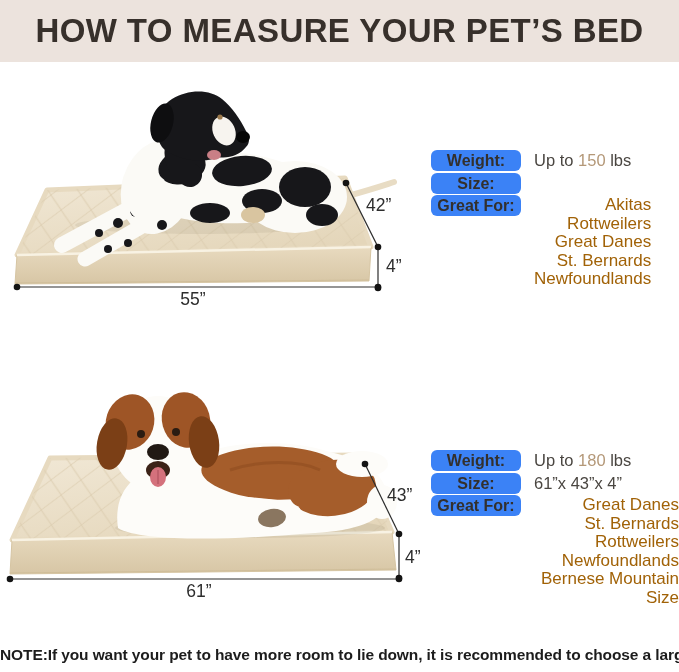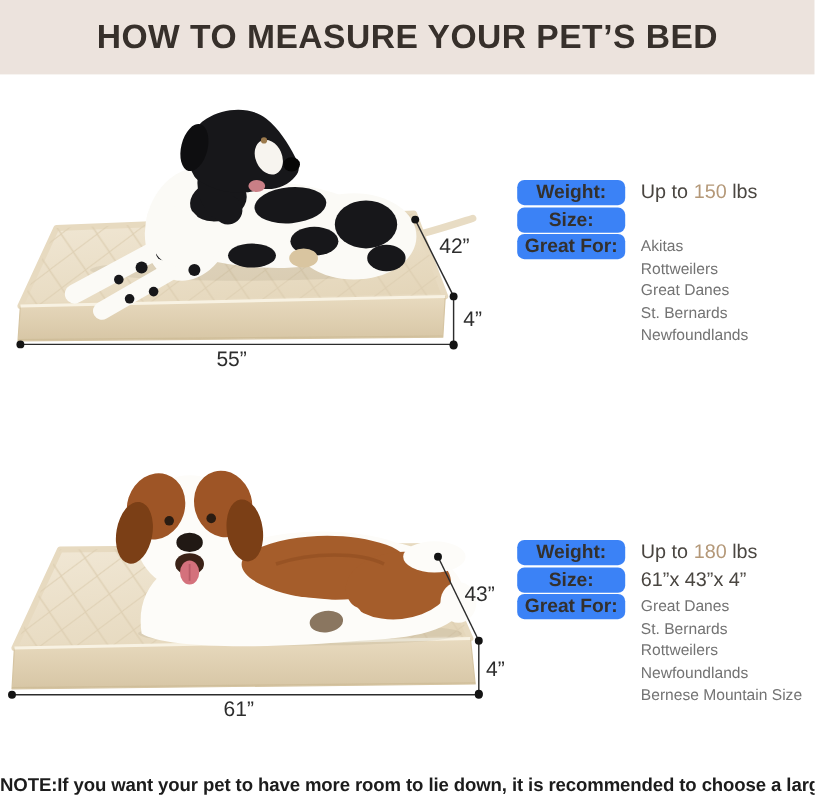--- a/index.html
+++ b/index.html
@@ -1,35 +1,35 @@
 <!DOCTYPE html>
 <html><head>
 <meta charset="utf-8">
 <style>
   html,body{margin:0;padding:0;background:#fff;}
   .canvas{position:relative;width:679px;height:672px;background:#ffffff;overflow:hidden;
           font-family:"Liberation Sans",sans-serif;}
   
   .header{position:absolute;top:0;left:0;width:679px;height:62px;background:#ece3dd;
           display:flex;align-items:center;justify-content:center;}
-  .title{margin:0;font-size:28px;font-weight:bold;color:#37302b;letter-spacing:.4px;white-space:nowrap;}
+  .title{margin:0;font-size:33px;font-weight:bold;color:#37302b;letter-spacing:.4px;white-space:nowrap;}
   
   .illus1{position:absolute;left:0;top:75px;}
   .illus2{position:absolute;left:0;top:360px;}
   svg text{font-family:"Liberation Sans",sans-serif;font-size:17.5px;fill:#2d2d2d;}
   
   .specs{position:absolute;left:431px;width:248px;}
   .specs1{top:150px;}
   .specs2{top:450px;}
   .spec-row{display:flex;align-items:flex-start;margin-bottom:1.5px;}
   .pill{flex:0 0 90px;height:21px;line-height:21px;background:#3b82f6;border-radius:6px;
         font-weight:bold;font-size:16px;color:#33302d;text-align:center;}
   .val{font-size:16.5px;color:#4a4641;line-height:21px;padding-left:13px;white-space:nowrap;}
   .accent{color:#b49878;}
-  .breeds{list-style:none;margin:0;padding:1px 0 0 13px;font-size:13px;color:#737373;line-height:18.6px;}
+  .breeds{list-style:none;margin:0;padding:1px 0 0 13px;font-size:17px;color:#a16207;line-height:18.6px;text-align:right;}
   
   .note{position:absolute;top:646px;left:0;width:679px;text-align:center;margin:0;
         font-size:15.5px;font-weight:bold;color:#1c1c1c;letter-spacing:-0.1px;white-space:nowrap;}
 </style>
 </head>
 <body>
 
 <div class="canvas">
 
   <div class="header">

